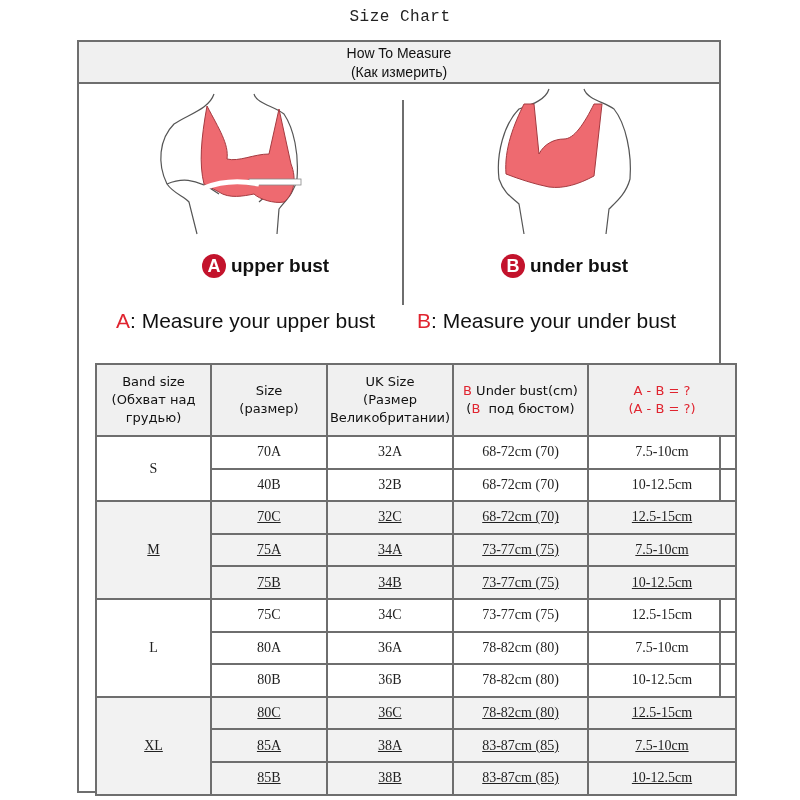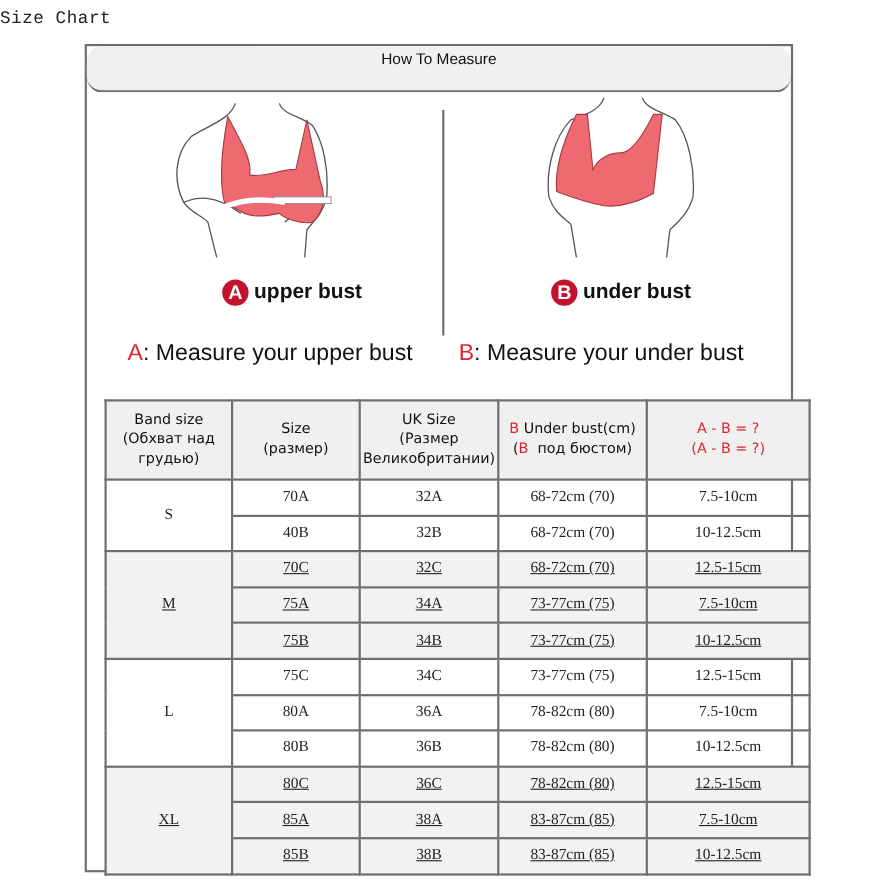--- a/index.html
+++ b/index.html
@@ -1,27 +1,27 @@
 <!DOCTYPE html>
 <html><head>
 <meta charset="utf-8">
 <style>
   html, body { margin: 0; padding: 0; background: #ffffff; }
   body { width: 800px; height: 800px; position: relative; overflow: hidden;
          font-family: "Liberation Sans", sans-serif; color: #111; }
 
-  .title { position: absolute; left: 0; top: 8px; width: 800px; 
+  .title { position: absolute; left: 0; top: 8px; width: 800px; text-align: center;
            font-family: "Liberation Mono", monospace; font-size: 16px; color: #222; letter-spacing: 0.5px; }
 
   .frame { position: absolute; left: 77px; top: 40px; width: 644px; height: 753px;
            border: 2px solid #6e6e6e; box-sizing: border-box; }
 
   .measure-head { position: absolute; left: 0; top: 0; width: 100%; height: 42px;
                   background: #f0f0f0; border-bottom: 2px solid #6e6e6e; box-sizing: border-box;
-                  text-align: center; font-size: 14px; line-height: 19px; padding-top: 2px; border-radius: 14px; }
+                  text-align: center; font-size: 14px; line-height: 19px; padding-top: 2px; }
 
   .illus { position: absolute; top: 42px; height: 208px; }
   .illus.a { left: 0; width: 325px; }
   .illus.b { left: 325px; width: 315px; }
   .vdivider { position: absolute; left: 323px; top: 58px; width: 2px; height: 205px; background: #6e6e6e; }
 
   .illus svg { position: absolute; left: 0; top: 0; }
   .badge-label { position: absolute; top: 170px; display: flex; align-items: center; gap: 5px;
                  font-weight: bold; font-size: 19px; color: #111; }
   .badge { width: 24px; height: 24px; border-radius: 50%; background: #c3132c; color: #fff;
@@ -40,20 +40,21 @@
   .band { font-size: 14px; }
 </style>
 </head>
 <body>
 
 <div class="title">Size Chart</div>
 
 <div class="frame">
   <div class="measure-head">
     <div>How To Measure</div>
+    <div>(Как измерить)</div>
   </div>
 
   <div class="illus a">
     <svg width="325" height="170" viewBox="0 0 325 170">
       <g fill="none" stroke="#555" stroke-width="1.2">
         <path d="M135 10 C130 25 110 30 95 40 C80 55 78 80 88 100 C95 110 105 112 110 118 L118 150"></path>
         <path d="M175 10 C178 20 195 22 205 30 C215 45 220 70 218 95 C215 110 205 118 200 125 L198 150"></path>
         <path d="M88 100 C100 95 115 92 140 110"></path>
         <path d="M218 95 C210 100 190 108 180 118"></path>
       </g>

